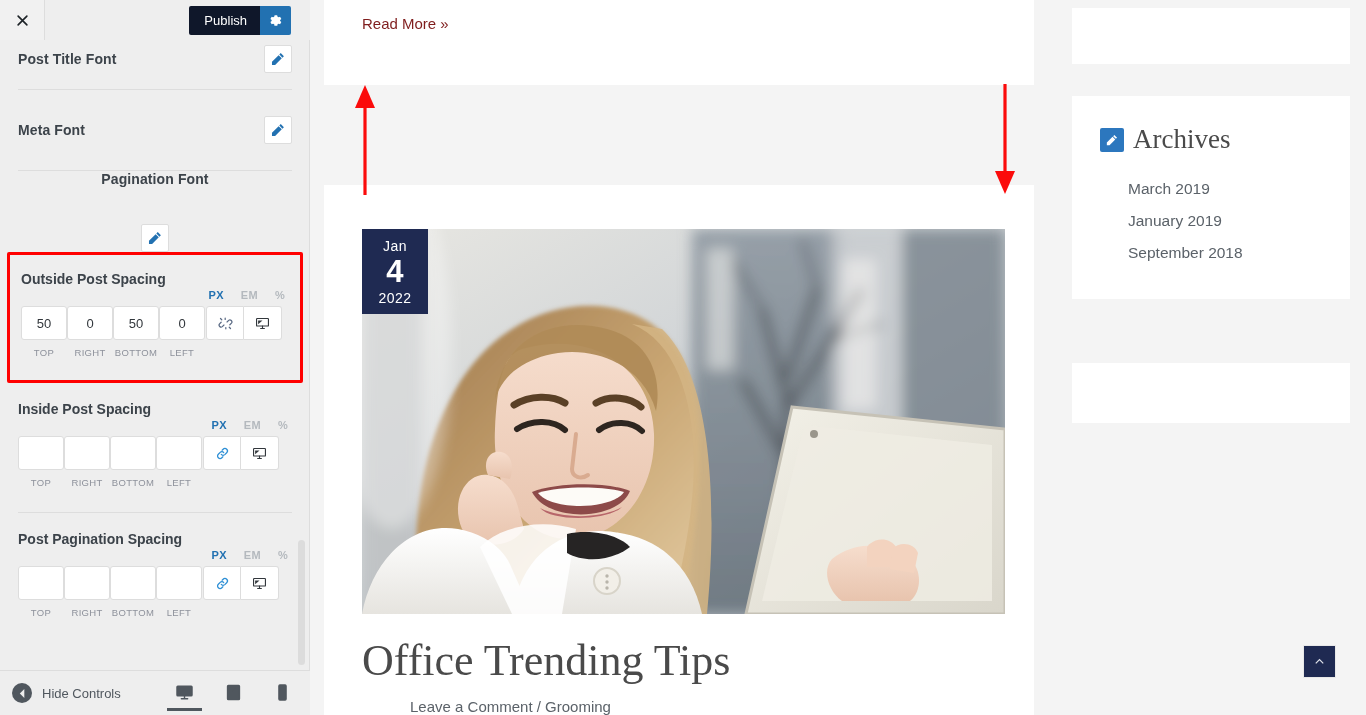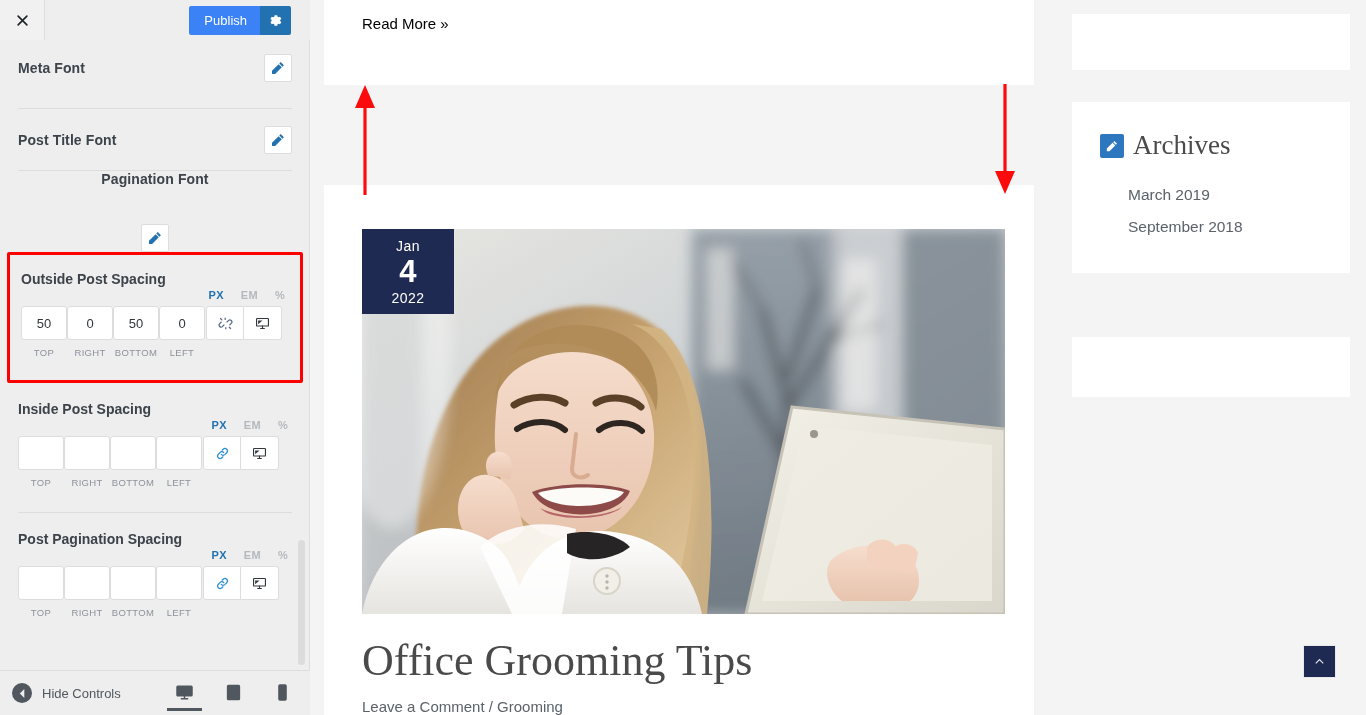--- a/index.html
+++ b/index.html
@@ -32,21 +32,21 @@
     border: none; border-right: 1px solid #dddddd;
     display: flex; align-items: center; justify-content: center;
     cursor: pointer;
   }
   .cz-close svg { width: 15px; height: 15px; }
   .cz-publish-wrap {
     position: absolute; right: 19px; top: 6px;
     display: flex; align-items: stretch;
   }
   .cz-publish {
-    background: #3b82f6; color: #ffffff;
+    background: #0f172a; color: #ffffff;
     border: none; height: 29px;
     font-size: 13px; font-weight: 400;
     padding: 0 13px 0 15px;
     display: flex; align-items: center;
     border-radius: 2px 0 0 2px;
     cursor: pointer;
     font-family: "Liberation Sans", sans-serif;
   }
   .cz-gear {
     background: #2271b1; border: none; width: 31px; height: 29px;
@@ -187,37 +187,37 @@
   }
   .content-col {
     position: absolute; left: 13px; top: 0;
     width: 710px;
   }
   .post-card {
     background: #ffffff;
     padding: 0 38px;
   }
   .read-more {
-    font-size: 15px; color: #000000;
+    font-size: 15px; color: #7f1d1d;
     padding: 13px 0 0 0; line-height: 1.5;
     cursor: pointer;
   }
   .card-one { height: 85px; }
   .gap-zone { height: 100px; background: #f4f4f4; }
 
   .card-two { padding-top: 44px; padding-bottom: 0; }
   .featured-wrap { position: relative; width: 643px; }
   .featured-img {
     width: 643px; height: 385px;
     display: block;
     object-fit: cover;
   }
   .date-badge {
     position: absolute; left: 0; top: 0;
-    width: 92px; height: 85px;
+    width: 66px; height: 85px;
     background: #1f2a52;
     color: #ffffff;
     display: flex; flex-direction: column;
     align-items: center; justify-content: center;
     line-height: 1;
   }
   .db-month { font-size: 14px; font-weight: 400; letter-spacing: .5px; margin-bottom: 2px; }
   .db-day { font-size: 31px; font-weight: 700; letter-spacing: .5px; margin: 1px 0 4px; }
   .db-year { font-size: 14px; font-weight: 400; letter-spacing: .5px; }
 
@@ -225,25 +225,26 @@
     font-family: "Liberation Serif", serif;
     font-size: 44px; font-weight: 400;
     color: #4a4a4a;
     line-height: 1.15;
     margin-top: 22px;
     cursor: pointer;
   }
   .post-meta {
     font-size: 15px; color: #5b6269;
     margin-top: 11px;
+    margin-left: 48px;
   }
 
   
   .side-col {
-    position: absolute; right: 16px; top: 14px;
+    position: absolute; right: 16px; top: 8px;
     width: 278px;
   }
   .widget {
     background: #ffffff;
     padding: 30px 28px;
     position: relative;
   }
   .w-top { height: 56px; margin-bottom: 32px; padding: 0; }
   .w-head {
     display: flex; align-items: center; gap: 9px;
@@ -405,40 +406,41 @@
             <ellipse cx="30" cy="120" rx="60" ry="180" fill="#ffffff" opacity=".35" filter="url(#blurBg)"></ellipse>
           </svg>
 
           <div class="date-badge">
             <div class="db-month">Jan</div>
             <div class="db-day">4</div>
             <div class="db-year">2022</div>
           </div>
         </div>
 
-        <h2 class="post-title">Office Grooming Tips</h2>
+        <h2 class="post-title">Office Trending Tips</h2>
         <div class="post-meta">Leave a Comment / Grooming</div>
       </div>
     </div>
 
     <div class="side-col">
 
       <div class="widget w-top"></div>
 
       <div class="widget">
         <div class="w-head">
           <span class="w-edit">
             <svg viewBox="0 0 20 20">
                 <path d="M13.9 1.6l4.5 4.5-2 2-4.5-4.5zM1.4 14.1L10.9 4.6l4.5 4.5-9.5 9.5H1.4z"></path>
               </svg>
           </span>
           <span class="w-title">Archives</span>
         </div>
         <ul class="w-list">
           <li>March 2019</li>
+          <li>January 2019</li>
           <li>September 2018</li>
         </ul>
       </div>
 
       <div class="widget-gap"></div>
 
 
       <div class="widget-gap"></div>
 
       <div class="widget" style="height:55px;"></div>
@@ -448,31 +450,31 @@
       <svg viewBox="0 0 24 24">
         <polyline points="6,15 12,9 18,15"></polyline>
       </svg>
     </div>
   </div>
 
   <div class="customizer">
 
     <div class="cz-body">
 
-      <div class="font-row">
-        <span class="label">Meta Font</span>
+      <div class="font-row" style="height:62px;">
+        <span class="label">Post Title Font</span>
         <span class="pencil-btn">
           <svg viewBox="0 0 20 20">
               <path d="M13.9 1.6l4.5 4.5-2 2-4.5-4.5zM1.4 14.1L10.9 4.6l4.5 4.5-9.5 9.5H1.4z"></path>
             </svg>
         </span>
       </div>
 
-      <div class="font-row" style="height:62px;">
-        <span class="label">Post Title Font</span>
+      <div class="font-row">
+        <span class="label">Meta Font</span>
         <span class="pencil-btn">
           <svg viewBox="0 0 20 20">
               <path d="M13.9 1.6l4.5 4.5-2 2-4.5-4.5zM1.4 14.1L10.9 4.6l4.5 4.5-9.5 9.5H1.4z"></path>
             </svg>
         </span>
       </div>
 
       <div class="font-row" style="border-bottom:none;flex-direction:column;">
         <span class="label">Pagination Font</span>
         <span class="pencil-btn">

